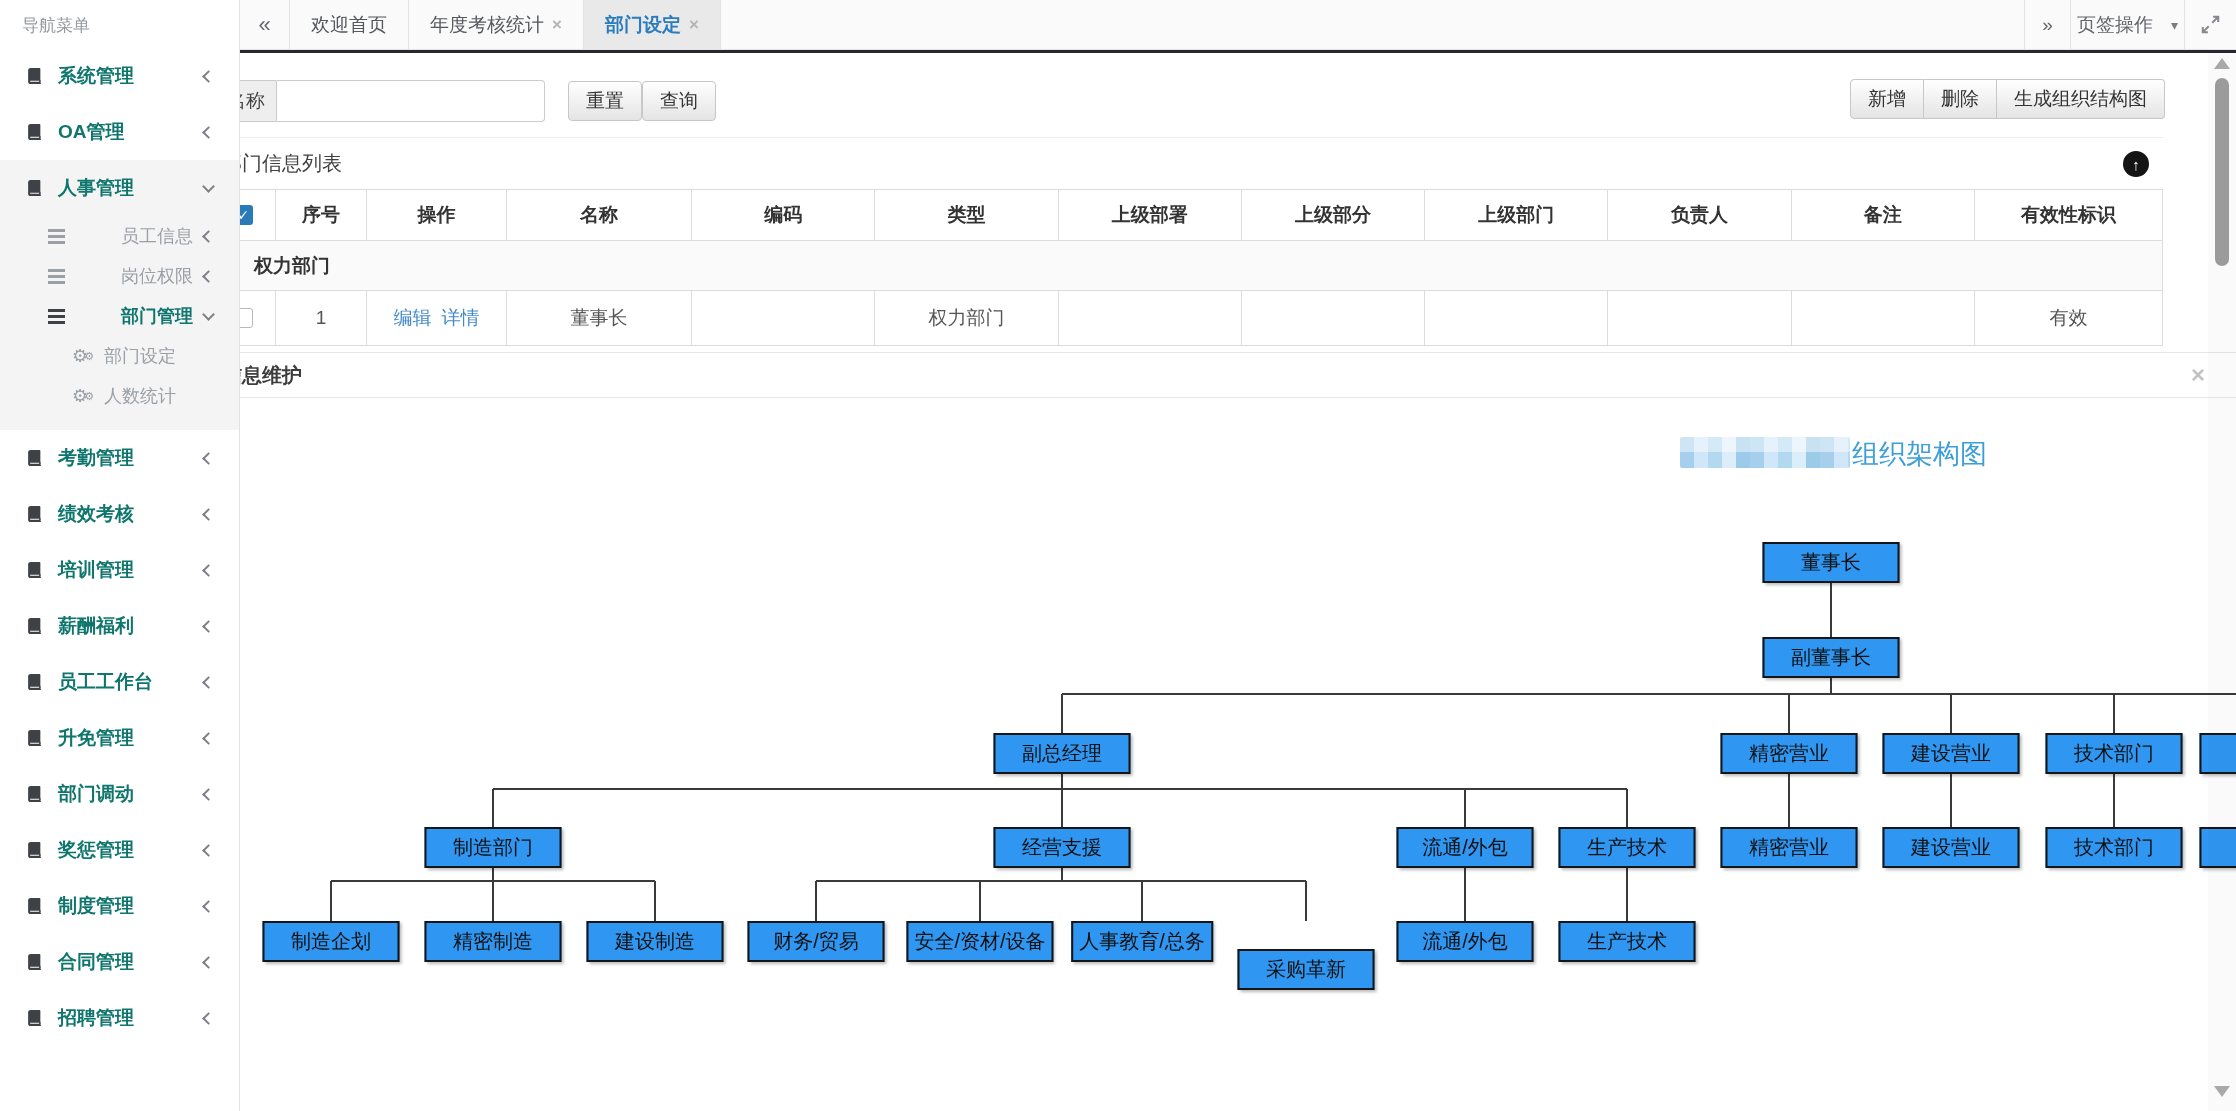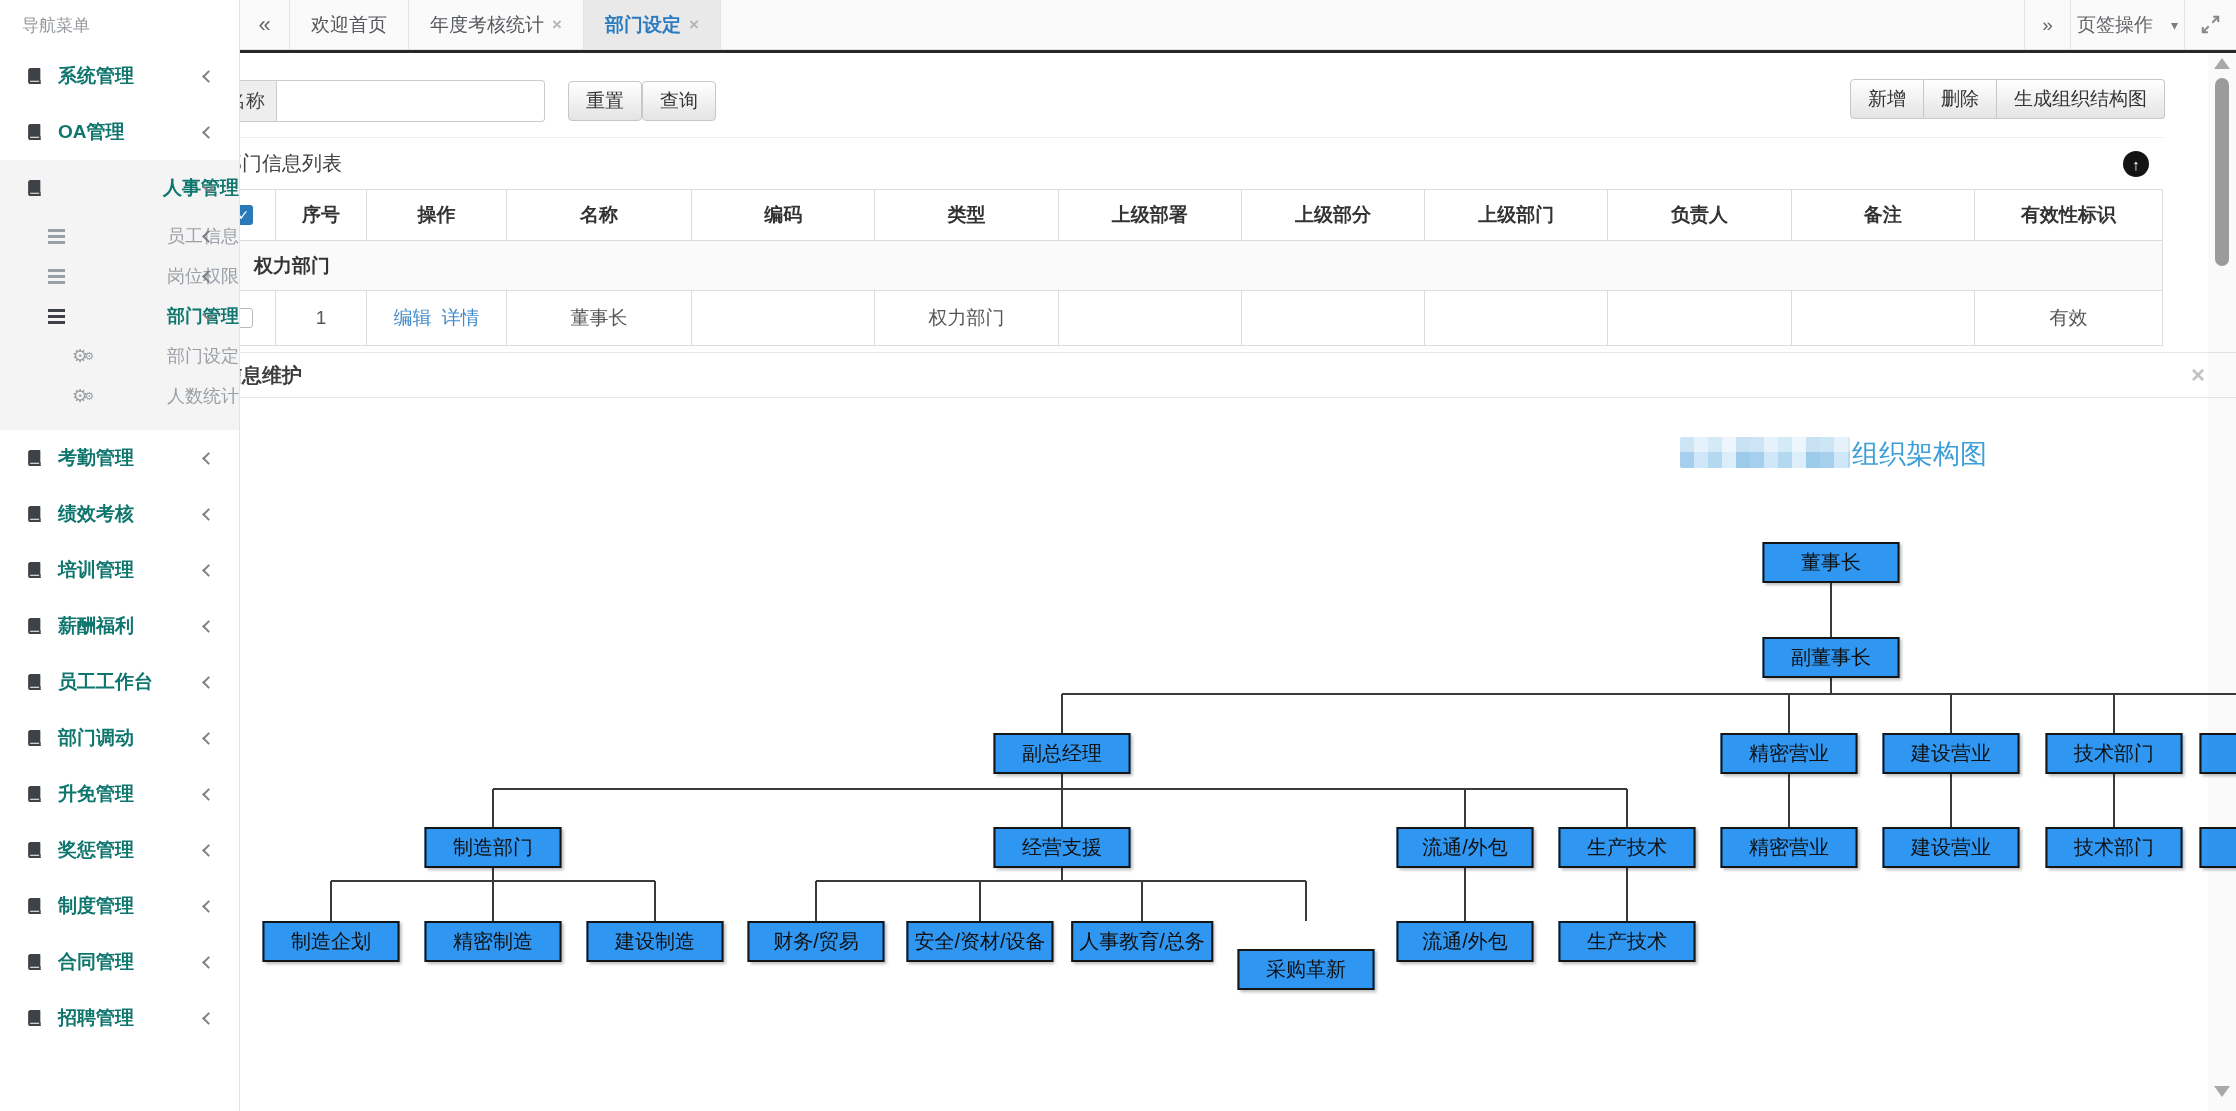--- a/index.html
+++ b/index.html
@@ -99,21 +99,21 @@
     border-left:8px solid transparent; border-right:8px solid transparent; border-top:11px solid #a9a9a9; }
 
   
   .sidebar { position:absolute; left:0; top:0; width:240px; height:1111px; background:#fff;
     border-right:1px solid #e3e3e3; z-index:10; }
   .nav-title { height:48px; padding:14px 0 0 22px; color:#969a9f; font-size:17px; }
   .nav-item { position:relative; display:flex; align-items:center; cursor:pointer; color:#0f766e; }
   .nav-item.l1 { height:56px; padding-left:26px; font-size:19px; font-weight:600; }
   .nav-item.l2 { height:40px; padding-left:48px; font-size:18px; font-weight:600;gap:46px; }
   .nav-item.l3 { height:40px; padding-left:72px; font-size:18px; }
-  .nav-item.shaded, .spacer { background:#f4f4f5;justify-content:space-between; }
+  .nav-item.shaded, .spacer { background:#f4f4f5; }
   .spacer { height:14px; }
   .nav-item.muted { color:#9aa0a6; font-weight:400; }
   .icn { width:22px; margin-right:10px; display:inline-flex; align-items:center; color:#3e4146; }
   .muted .icn { color:#9aa0a6; }
   .bars { width:17px; height:3px; background:currentColor; box-shadow:0 6px 0 currentColor,0 12px 0 currentColor; margin-top:-12px; }
   .cogs { font-size:18px; }
   .cogs i { font-style:normal; font-size:11px; vertical-align:top; margin-left:-4px; }
   .chev { position:absolute; right:26px; width:9px; height:9px;
     border-left:2px solid #7d8186; border-bottom:2px solid #7d8186; }
   .chev.left { transform:rotate(45deg); }
@@ -383,30 +383,30 @@
         </span>
         <span class="lbl">员工工作台</span>
         <span class="chev left"></span>
       </div>
       <div class="nav-item l1">
         <span class="icn">
           <svg width="17" height="18" viewBox="0 0 16 16">
             <path fill="currentColor" d="M13.5 11.5V1.2c0-.4-.3-.7-.7-.7H4.2C2.9.5 2 1.4 2 2.7v10.6c0 1.3.9 2.2 2.2 2.2h9.3c.3 0 .5-.2.5-.5v-.3c0-.2-.1-.3-.2-.4-.1-.3-.1-.9 0-1.2.1-.1.2-.3.2-.4zM4.5 12.4h7.9c-.1.4-.1.8 0 1.1H4.5c-.4 0-.7-.2-.7-.6s.3-.5.7-.5z"></path>
           </svg>
         </span>
+        <span class="lbl">升免管理</span>
+        <span class="chev left"></span>
+      </div>
+      <div class="nav-item l1">
+        <span class="icn">
+          <svg width="17" height="18" viewBox="0 0 16 16">
+            <path fill="currentColor" d="M13.5 11.5V1.2c0-.4-.3-.7-.7-.7H4.2C2.9.5 2 1.4 2 2.7v10.6c0 1.3.9 2.2 2.2 2.2h9.3c.3 0 .5-.2.5-.5v-.3c0-.2-.1-.3-.2-.4-.1-.3-.1-.9 0-1.2.1-.1.2-.3.2-.4zM4.5 12.4h7.9c-.1.4-.1.8 0 1.1H4.5c-.4 0-.7-.2-.7-.6s.3-.5.7-.5z"></path>
+          </svg>
+        </span>
         <span class="lbl">部门调动</span>
-        <span class="chev left"></span>
-      </div>
-      <div class="nav-item l1">
-        <span class="icn">
-          <svg width="17" height="18" viewBox="0 0 16 16">
-            <path fill="currentColor" d="M13.5 11.5V1.2c0-.4-.3-.7-.7-.7H4.2C2.9.5 2 1.4 2 2.7v10.6c0 1.3.9 2.2 2.2 2.2h9.3c.3 0 .5-.2.5-.5v-.3c0-.2-.1-.3-.2-.4-.1-.3-.1-.9 0-1.2.1-.1.2-.3.2-.4zM4.5 12.4h7.9c-.1.4-.1.8 0 1.1H4.5c-.4 0-.7-.2-.7-.6s.3-.5.7-.5z"></path>
-          </svg>
-        </span>
-        <span class="lbl">升免管理</span>
         <span class="chev left"></span>
       </div>
       <div class="nav-item l1">
         <span class="icn">
           <svg width="17" height="18" viewBox="0 0 16 16">
             <path fill="currentColor" d="M13.5 11.5V1.2c0-.4-.3-.7-.7-.7H4.2C2.9.5 2 1.4 2 2.7v10.6c0 1.3.9 2.2 2.2 2.2h9.3c.3 0 .5-.2.5-.5v-.3c0-.2-.1-.3-.2-.4-.1-.3-.1-.9 0-1.2.1-.1.2-.3.2-.4zM4.5 12.4h7.9c-.1.4-.1.8 0 1.1H4.5c-.4 0-.7-.2-.7-.6s.3-.5.7-.5z"></path>
           </svg>
         </span>
         <span class="lbl">奖惩管理</span>
         <span class="chev left"></span>

